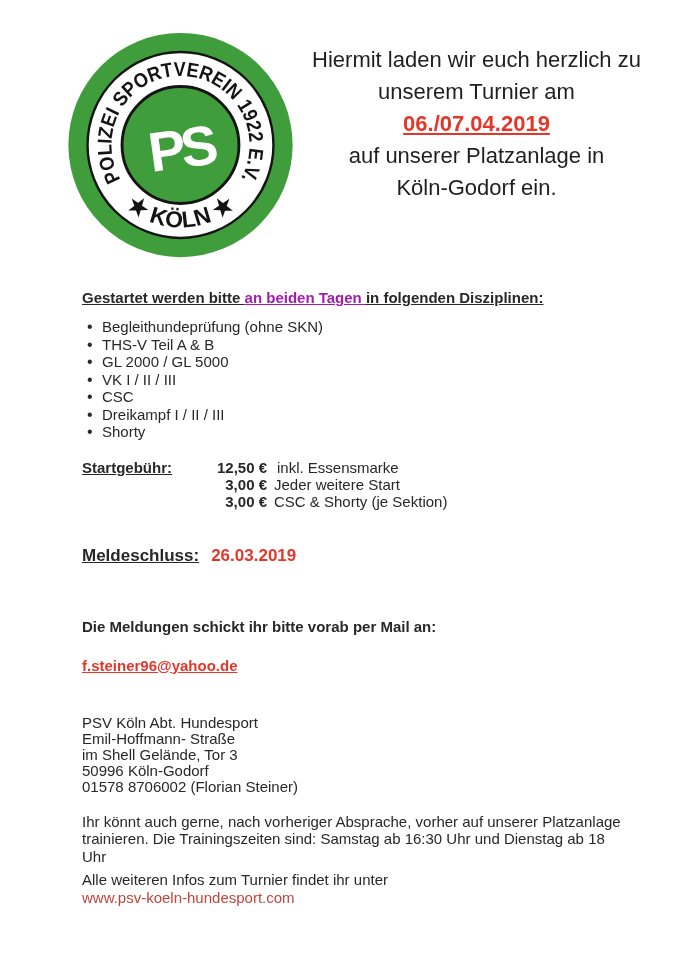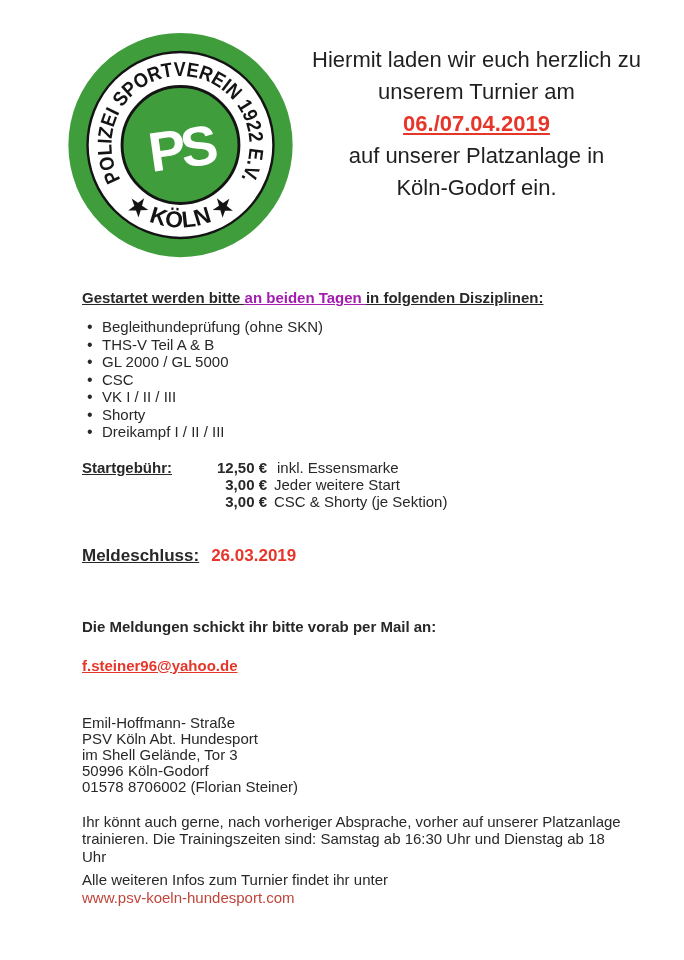--- a/index.html
+++ b/index.html
@@ -119,24 +119,24 @@
   <div class="content">
 
     <div class="section-heading">
       <span>Gestartet werden bitte </span><span class="hl">an beiden Tagen </span><span>in folgenden Disziplinen:</span>
     </div>
 
     <ul class="disciplines">
       <li>Begleithundeprüfung (ohne SKN)</li>
       <li>THS-V Teil A &amp; B</li>
       <li>GL 2000 / GL 5000</li>
+      <li>VK I / II / III</li>
       <li>CSC</li>
-      <li>VK I / II / III</li>
+      <li>Dreikampf I / II / III</li>
       <li>Shorty</li>
-      <li>Dreikampf I / II / III</li>
     </ul>
 
     <div class="fees">
       <div class="fee-label">Startgebühr:</div>
       <div class="fee-table">
         <div class="fee-row">
           <div class="fee-amount">12,50 €</div>
           <div class="fee-desc">inkl. Essensmarke</div>
         </div>
         <div class="fee-row">
@@ -152,22 +152,22 @@
 
     <div class="deadline">
       <span class="dl-label">Meldeschluss:</span><span class="dl-date">26.03.2019</span>
     </div>
 
     <div class="mail-note">Die Meldungen schickt ihr bitte vorab per Mail an:</div>
 
     <a class="email-link">f.steiner96@yahoo.de</a>
 
     <div class="address">
+      <div>PSV Köln Abt. Hundesport</div>
       <div>Emil-Hoffmann- Straße</div>
-      <div>PSV Köln Abt. Hundesport</div>
       <div>im Shell Gelände, Tor 3</div>
       <div>50996 Köln-Godorf</div>
       <div>01578 8706002 (Florian Steiner)</div>
     </div>
 
     <div class="training">
       <div>Ihr könnt auch gerne, nach vorheriger Absprache, vorher auf unserer Platzanlage</div>
       <div>trainieren. Die Trainingszeiten sind: Samstag ab 16:30 Uhr und Dienstag ab 18 Uhr</div>
     </div>
 

